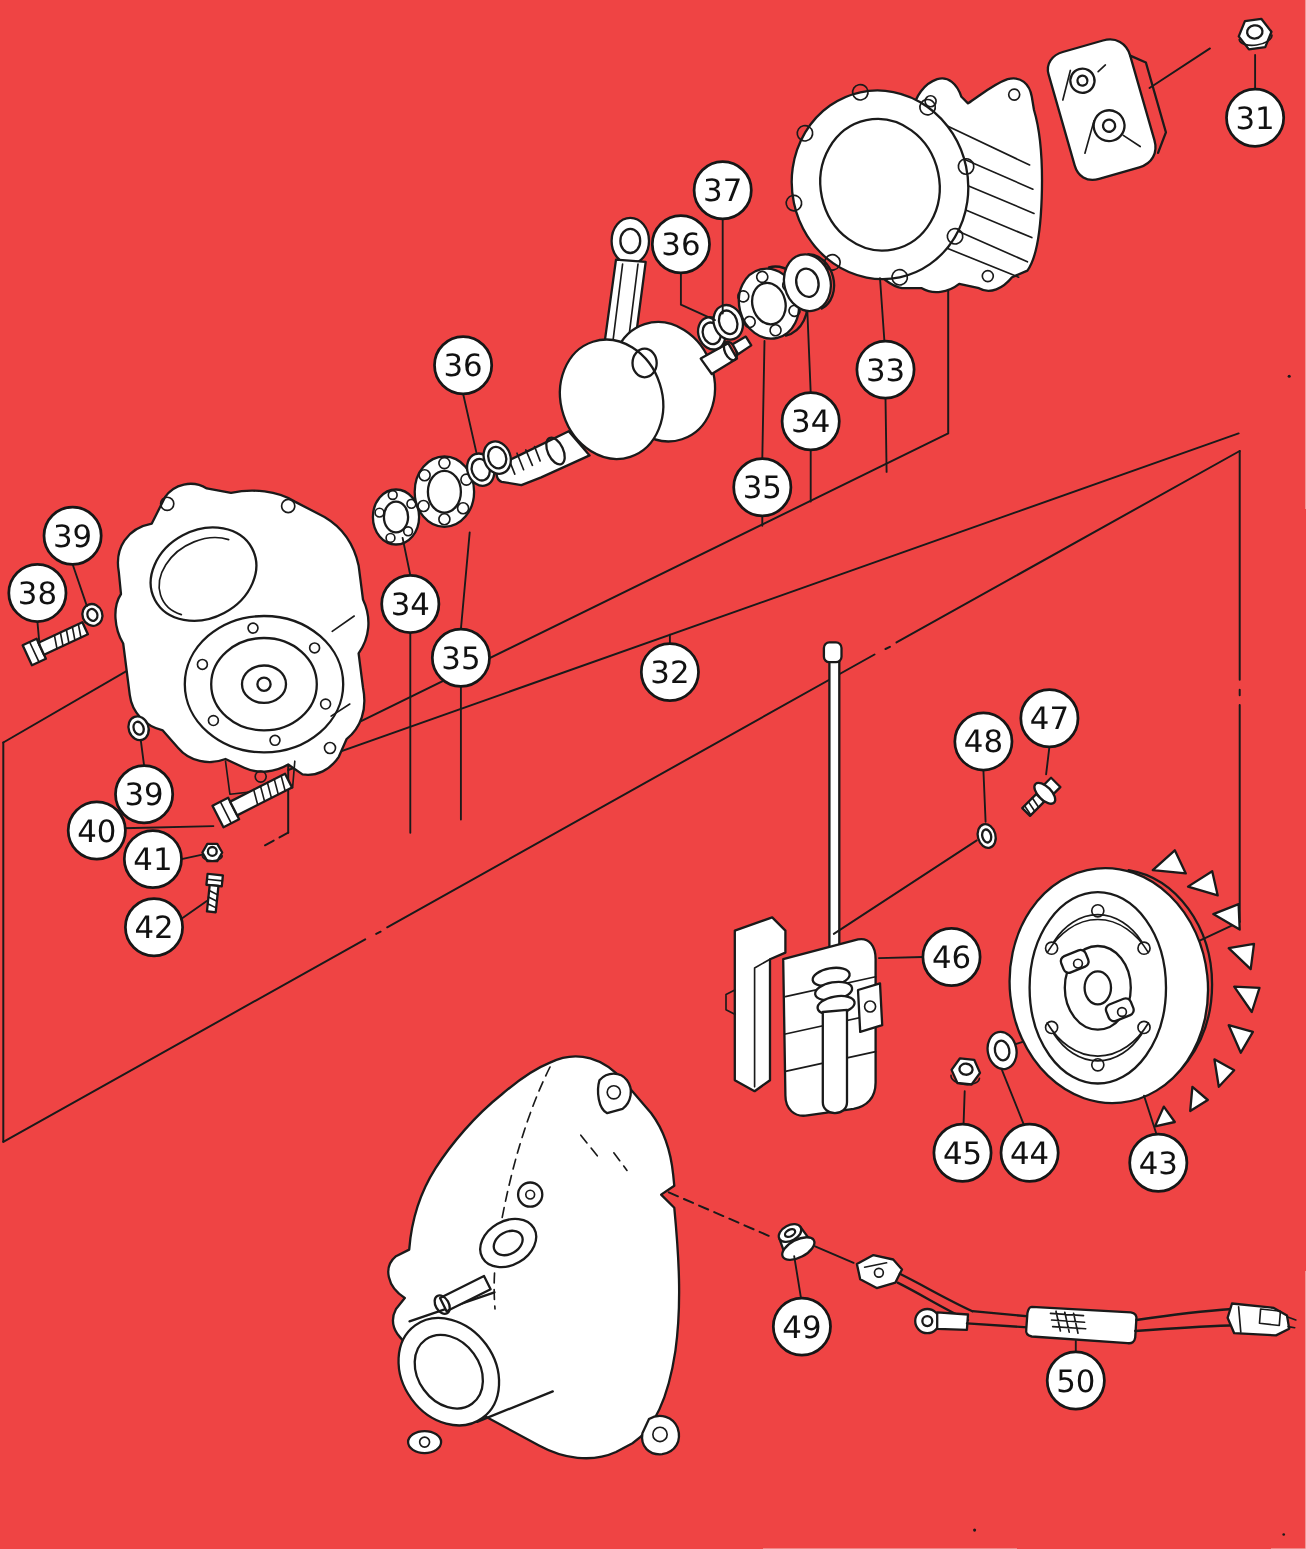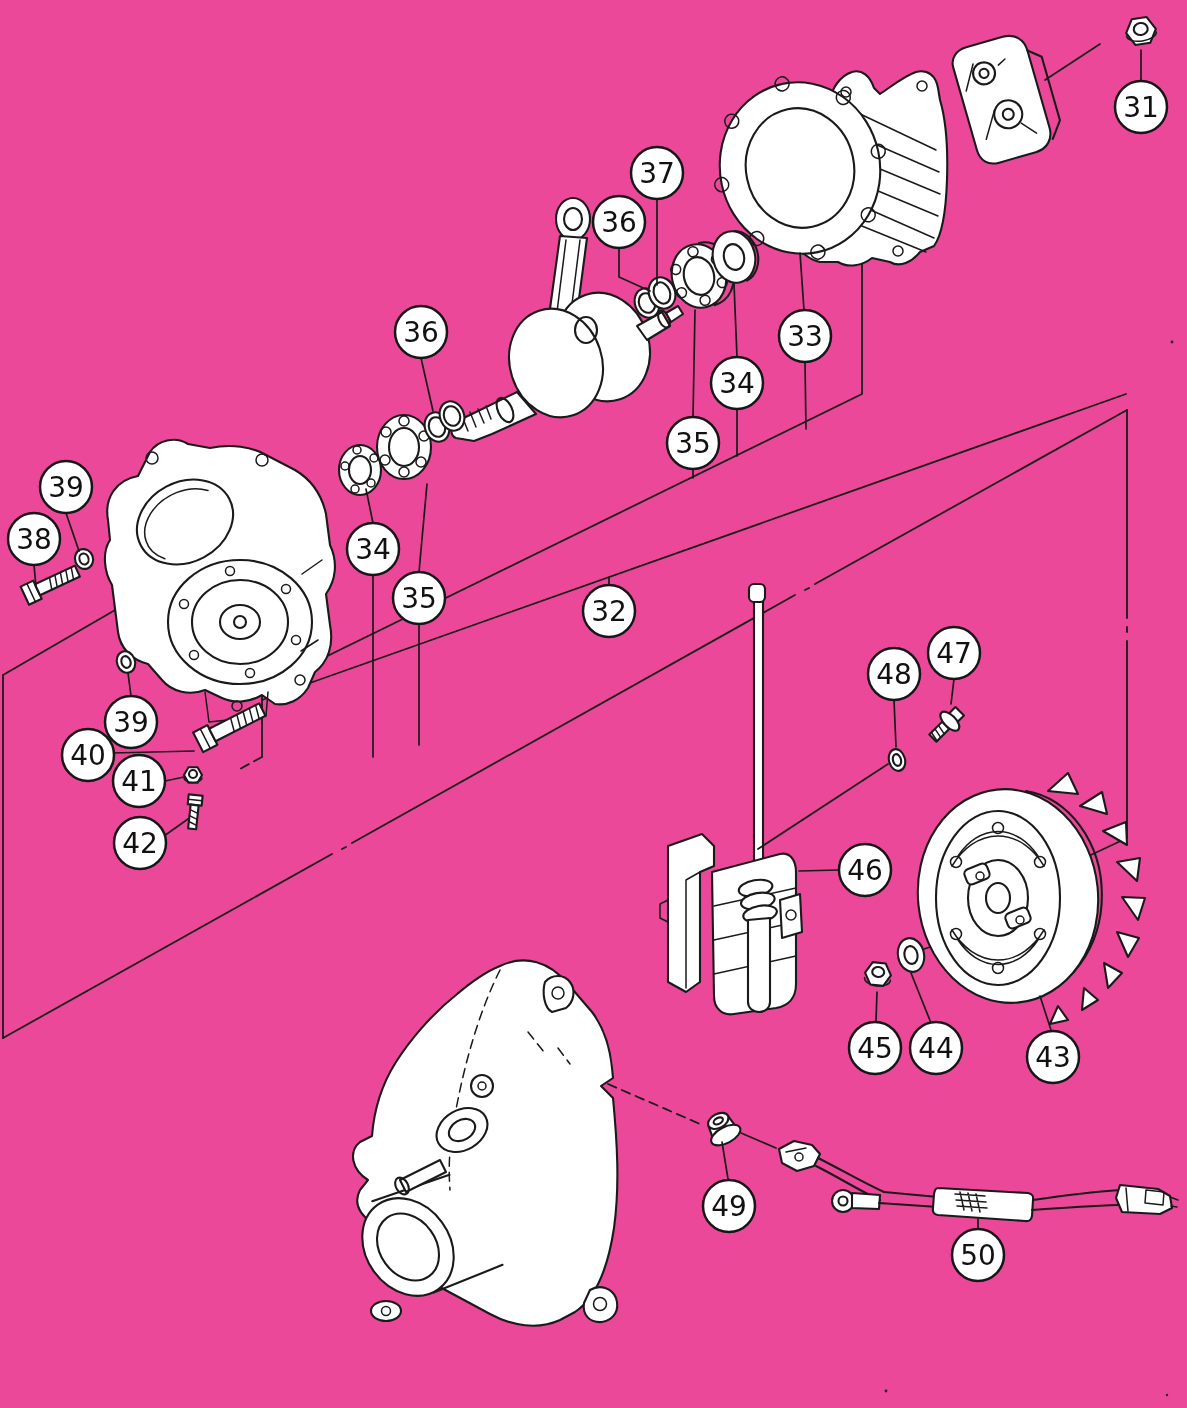--- a/index.html
+++ b/index.html
@@ -1,16 +1,16 @@
 <!DOCTYPE html>
 <html><head>
 <meta charset="utf-8">
 <style>
   html,body{margin:0;padding:0;background:#f2f2f2;}
-  .stage{position:relative;width:1187px;height:1408px;background:#ec4899;overflow:hidden;margin:0 auto;}
+  .stage{position:relative;width:1187px;height:1408px;background:#ef4444;overflow:hidden;margin:0 auto;}
   svg{position:absolute;inset:0;display:block;}
   .ln{fill:none;stroke:#1a1a1a;stroke-width:2.1;stroke-linecap:round;stroke-linejoin:round;}
   .fw{fill:#ffffff;stroke:#1a1a1a;stroke-width:2.1;stroke-linecap:round;stroke-linejoin:round;}
   .thin{stroke-width:1.5;}
   .lead{fill:none;stroke:#1a1a1a;stroke-width:1.7;stroke-linecap:round;}
   .cons{fill:none;stroke:#1a1a1a;stroke-width:1.8;stroke-linecap:round;}
   .dash{stroke-dasharray:9 6;}
   .callout-circle{fill:#ffffff;stroke:#161616;stroke-width:2.5;}
   .callout-label{font-family:"DejaVu Sans","Liberation Sans",sans-serif;font-size:28px;fill:#111;text-anchor:middle;}
 </style>

